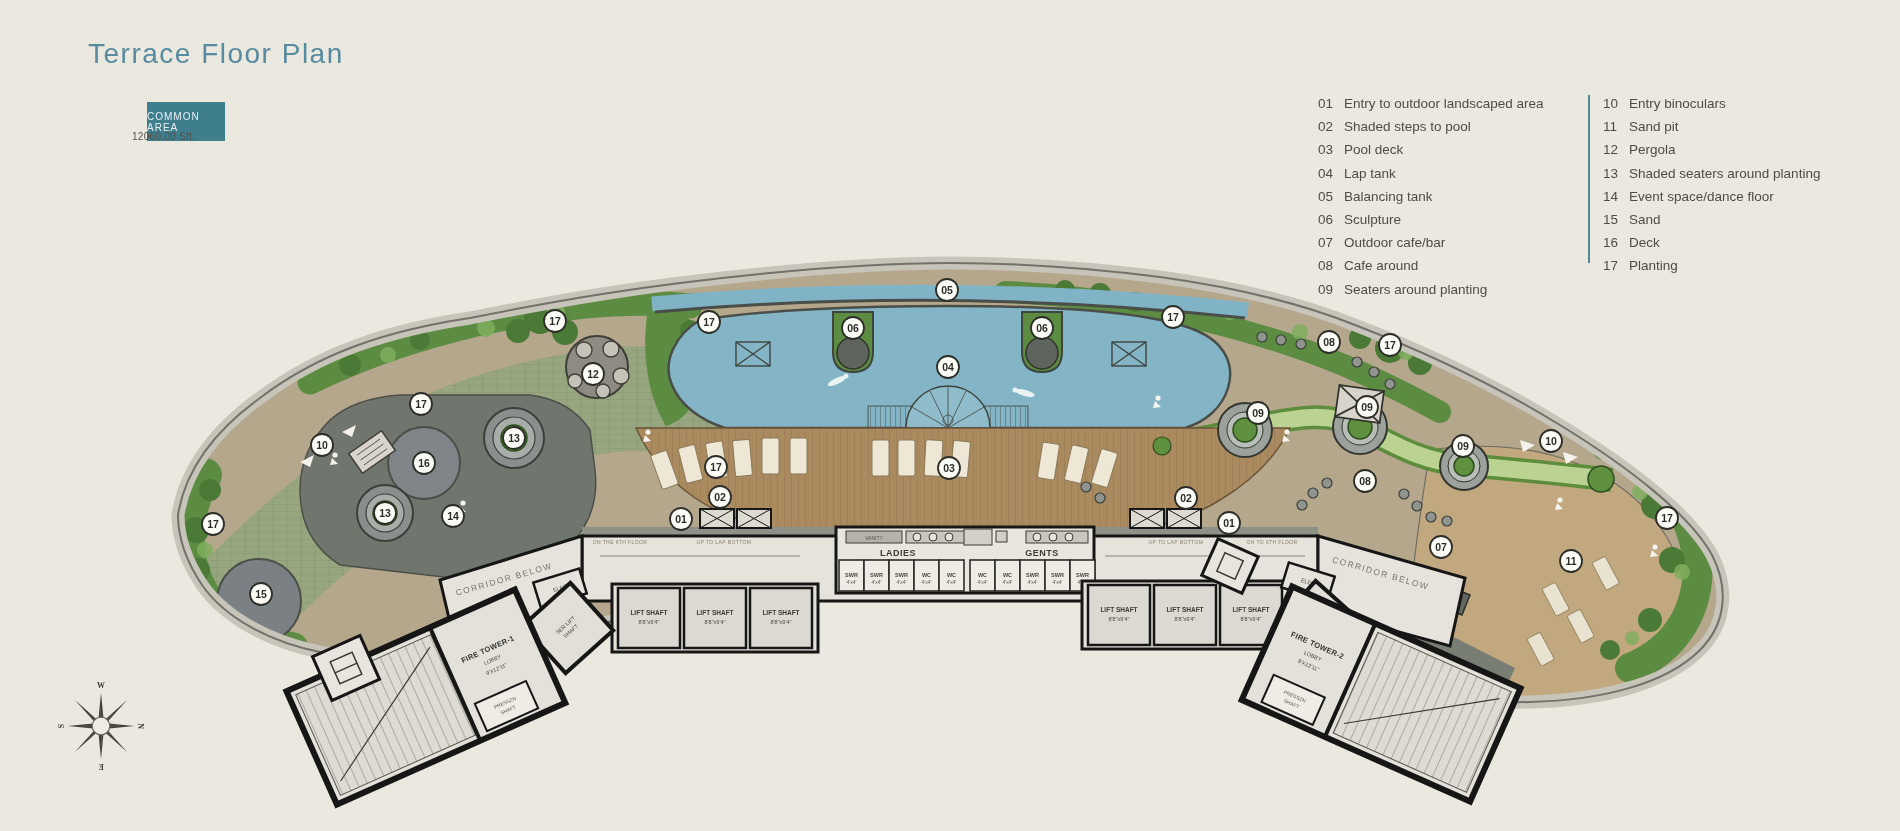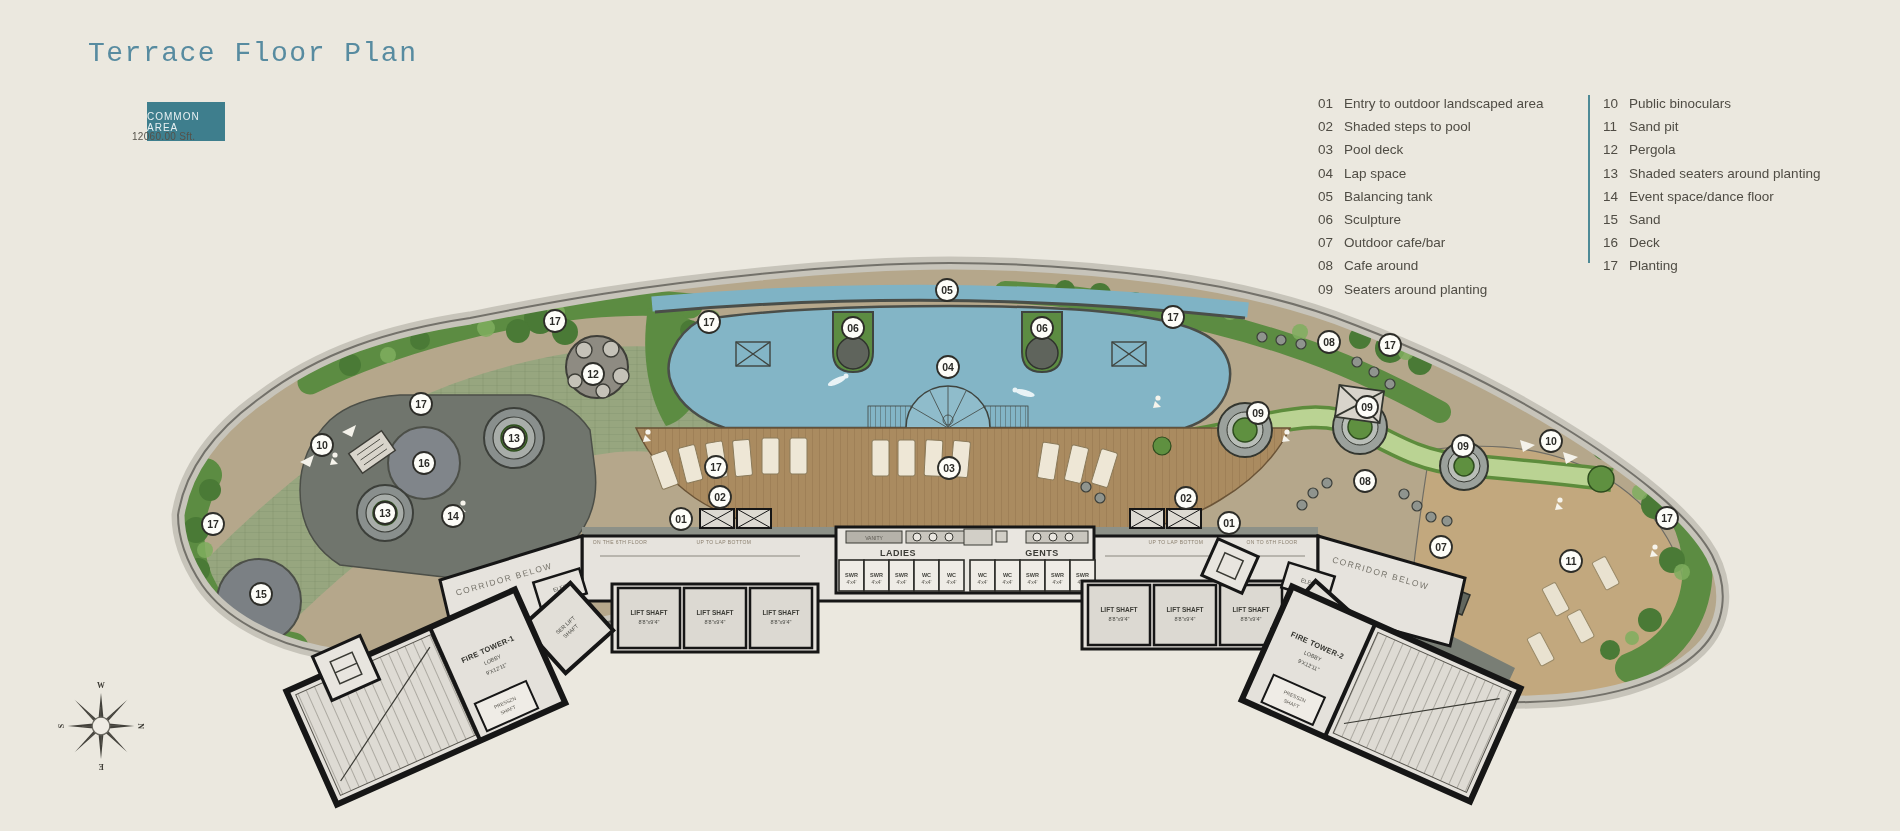--- a/index.html
+++ b/index.html
@@ -2,21 +2,21 @@
 <html><head>
 <meta charset="utf-8">
 <style>
   html,body{margin:0;padding:0;}
   body{
     width:1900px;height:831px;position:relative;overflow:hidden;
     background:#ebe8df;font-family:"Liberation Sans",sans-serif;
   }
   .page-title{
     position:absolute;left:88px;top:38px;font-size:28px;font-weight:400;
-    letter-spacing:1.5px;color:#578ba0;font-family:Liberation Mono, monospace;
+    letter-spacing:1.5px;color:#578ba0;
   }
   .badge{
     position:absolute;left:147px;top:102px;width:78px;height:39px;
     background:#3e7e8d;color:#e8f0f2;font-size:10px;letter-spacing:1px;
     display:flex;align-items:center;justify-content:center;
   }
   .area-text{
     position:absolute;left:132px;top:131px;width:108px;
     font-size:10px;color:#55524a;letter-spacing:.3px;
   }
@@ -57,21 +57,21 @@
     <div class="legend-row">
       <span class="legend-num">02</span>
       <span class="legend-label">Shaded steps to pool</span>
     </div>
     <div class="legend-row">
       <span class="legend-num">03</span>
       <span class="legend-label">Pool deck</span>
     </div>
     <div class="legend-row">
       <span class="legend-num">04</span>
-      <span class="legend-label">Lap space</span>
+      <span class="legend-label">Lap tank</span>
     </div>
     <div class="legend-row">
       <span class="legend-num">05</span>
       <span class="legend-label">Balancing tank</span>
     </div>
     <div class="legend-row">
       <span class="legend-num">06</span>
       <span class="legend-label">Sculpture</span>
     </div>
     <div class="legend-row">
@@ -84,21 +84,21 @@
     </div>
     <div class="legend-row">
       <span class="legend-num">09</span>
       <span class="legend-label">Seaters around planting</span>
     </div>
   </div>
 <div class="legend-divider"></div>
 <div class="legend-col legend-col-2">
     <div class="legend-row">
       <span class="legend-num">10</span>
-      <span class="legend-label">Public binoculars</span>
+      <span class="legend-label">Entry binoculars</span>
     </div>
     <div class="legend-row">
       <span class="legend-num">11</span>
       <span class="legend-label">Sand pit</span>
     </div>
     <div class="legend-row">
       <span class="legend-num">12</span>
       <span class="legend-label">Pergola</span>
     </div>
     <div class="legend-row">

